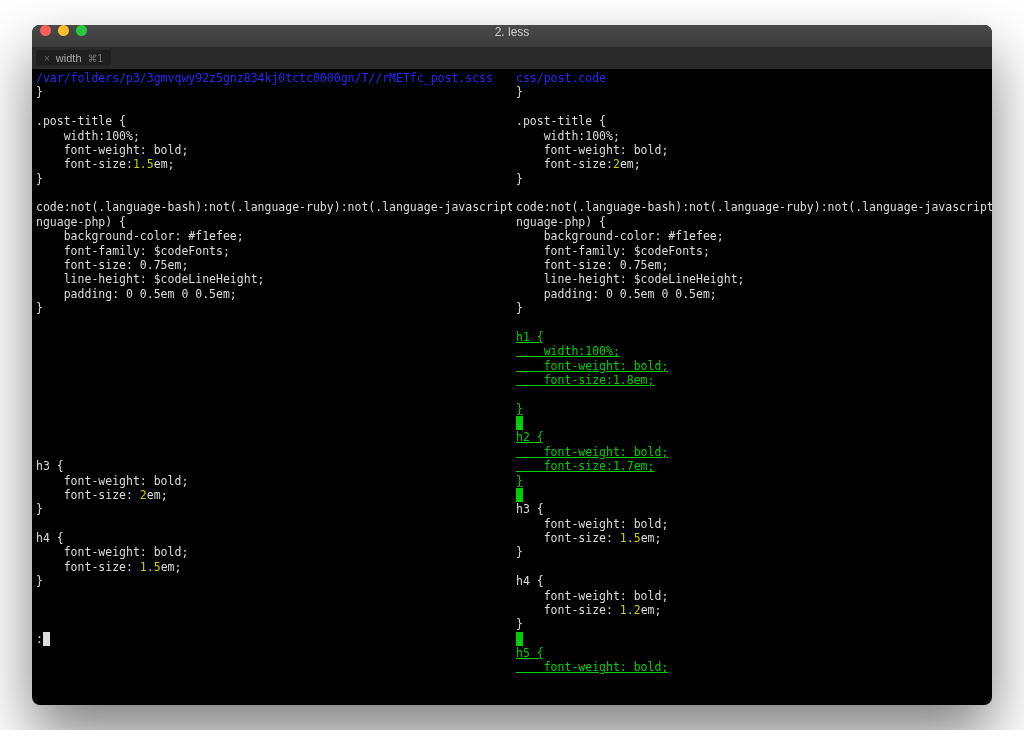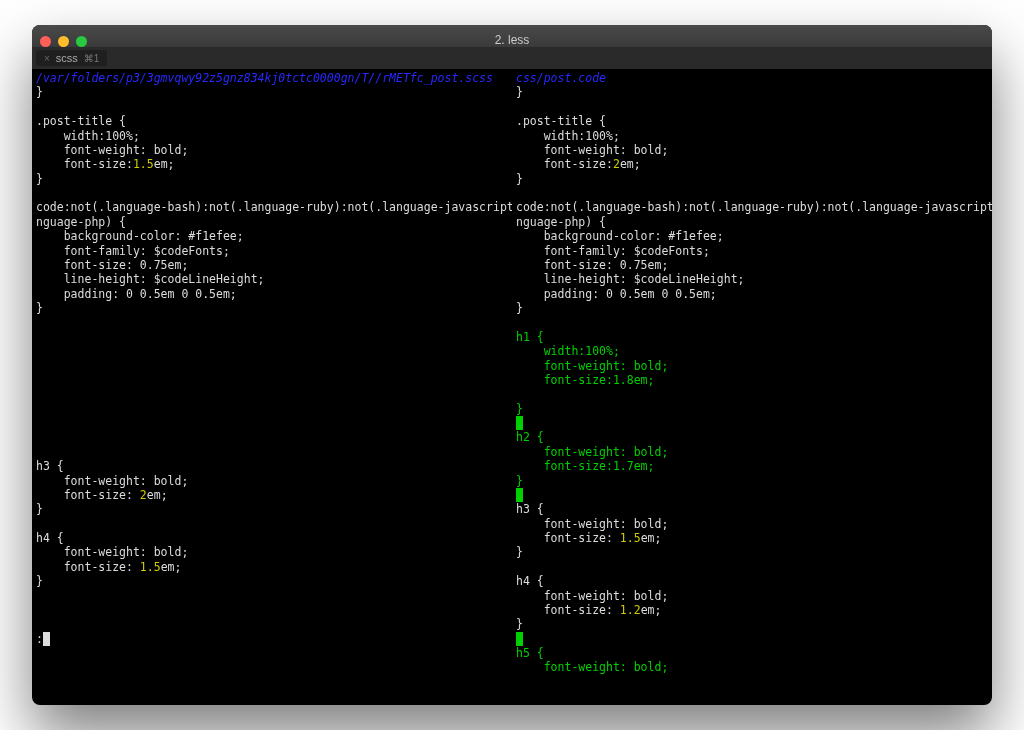--- a/index.html
+++ b/index.html
@@ -19,21 +19,21 @@
       border-radius: 8px;
       box-shadow: 0 30px 60px rgba(0,0,0,0.5);
       overflow: hidden;
       display: flex;
       flex-direction: column;
     }
     .titlebar {
       height: 22px;
       background: linear-gradient(#4a4a4a, #3a3a3a);
       display: flex;
-      align-items: flex-end;
+      align-items: flex-start;
       position: relative;
       padding: 0 8px;
     }
     .traffic { display: flex; gap: 7px; }
     .tl { width: 11px; height: 11px; border-radius: 50%; }
     .tl.red { background: #ff5f57; }
     .tl.yellow { background: #ffbd2e; }
     .tl.green { background: #28c940; }
     .win-title {
       position: absolute;
@@ -71,23 +71,23 @@
       line-height: 1.25;
       color: #dcdcdc;
       overflow: hidden;
     }
     .pane {
       width: 50%;
       padding: 2px 4px;
       white-space: pre;
       overflow: hidden;
     }
-    .path { color: #2828ff; font-style: italic; }
+    .path { color: #2828ff; }
     .hl { color: #cdcd00; }
-    .added { color: #00d000; }
+    .added { color: #00d000; text-decoration: underline; }
     .marker {
       display: inline-block;
       width: 7px;
       height: 14px;
       background: #00d000;
       vertical-align: text-bottom;
     }
     .prompt {
       color: #dcdcdc;
     }
@@ -107,21 +107,21 @@
     <div class="traffic">
       <div class="tl red"></div>
       <div class="tl yellow"></div>
       <div class="tl green"></div>
     </div>
     <div class="win-title">2. less</div>
   </div>
   <div class="tabs">
     <div class="tab">
       <span class="x">×</span>
-      <span>scss</span>
+      <span>width</span>
       <span class="key">⌘1</span>
     </div>
   </div>
   <div class="content">
     <div class="pane"><span class="path">/var/folders/p3/3gmvqwy92z5gnz834kj0tctc0000gn/T//rMETfc_post.scss</span>
 <span>}</span>
 <span></span>
 <span>.post-title {</span>
 <span>    width:100%;</span>
 <span>    font-weight: bold;</span>

